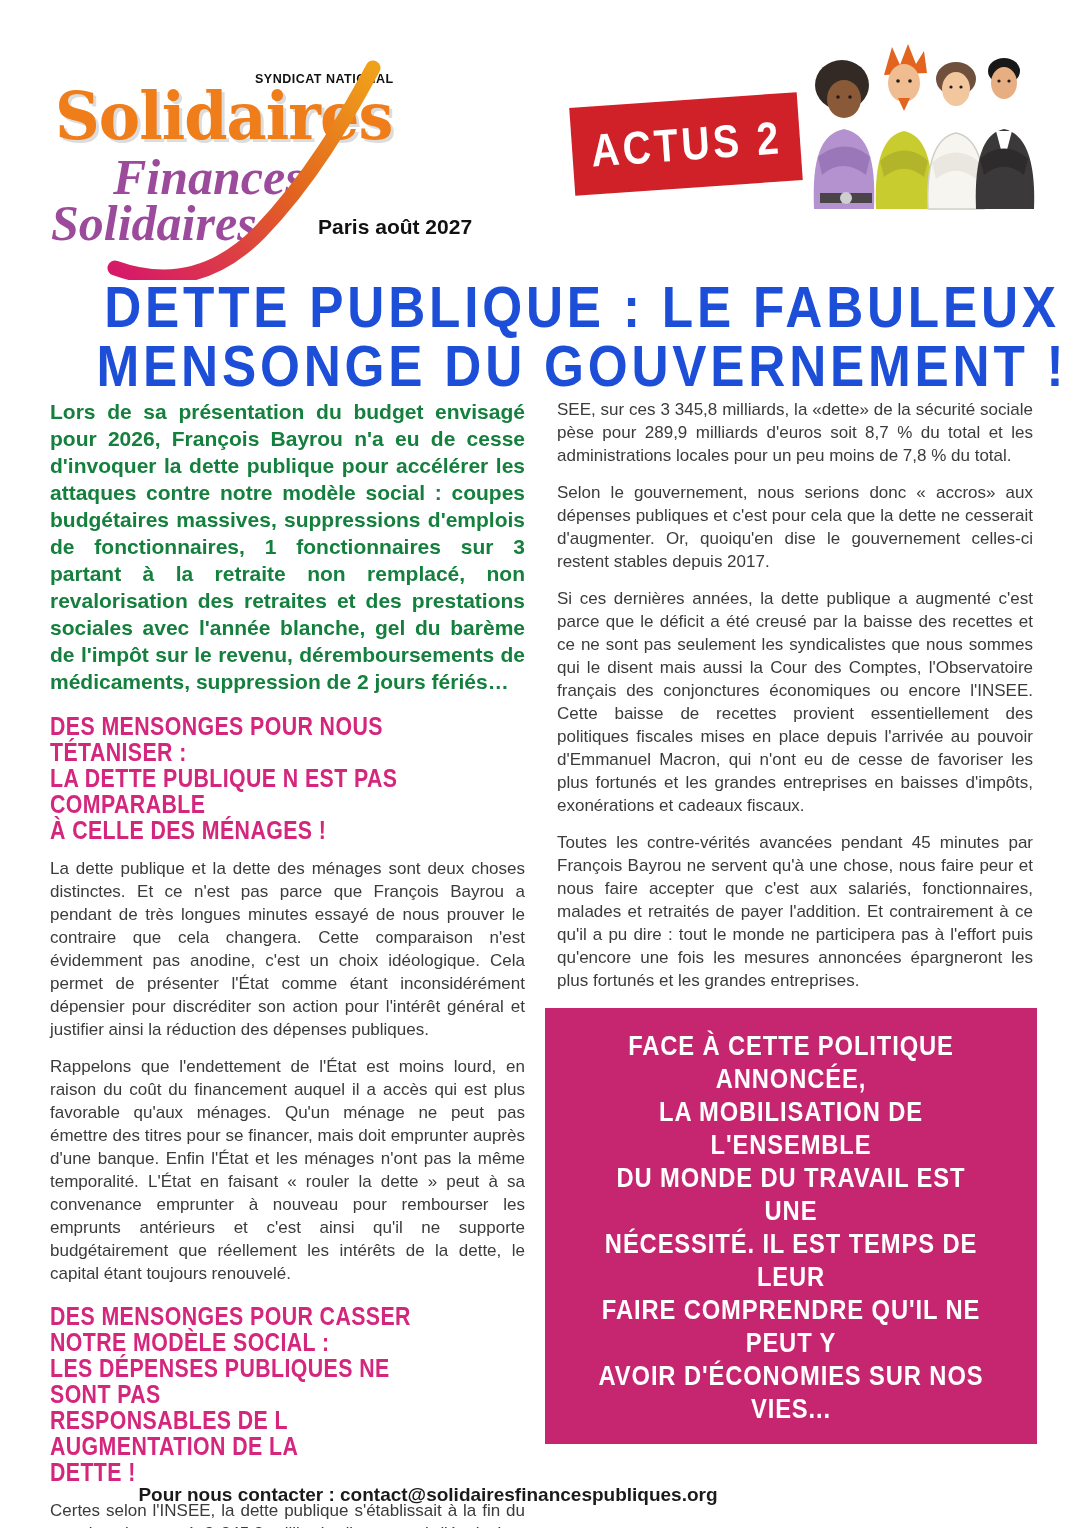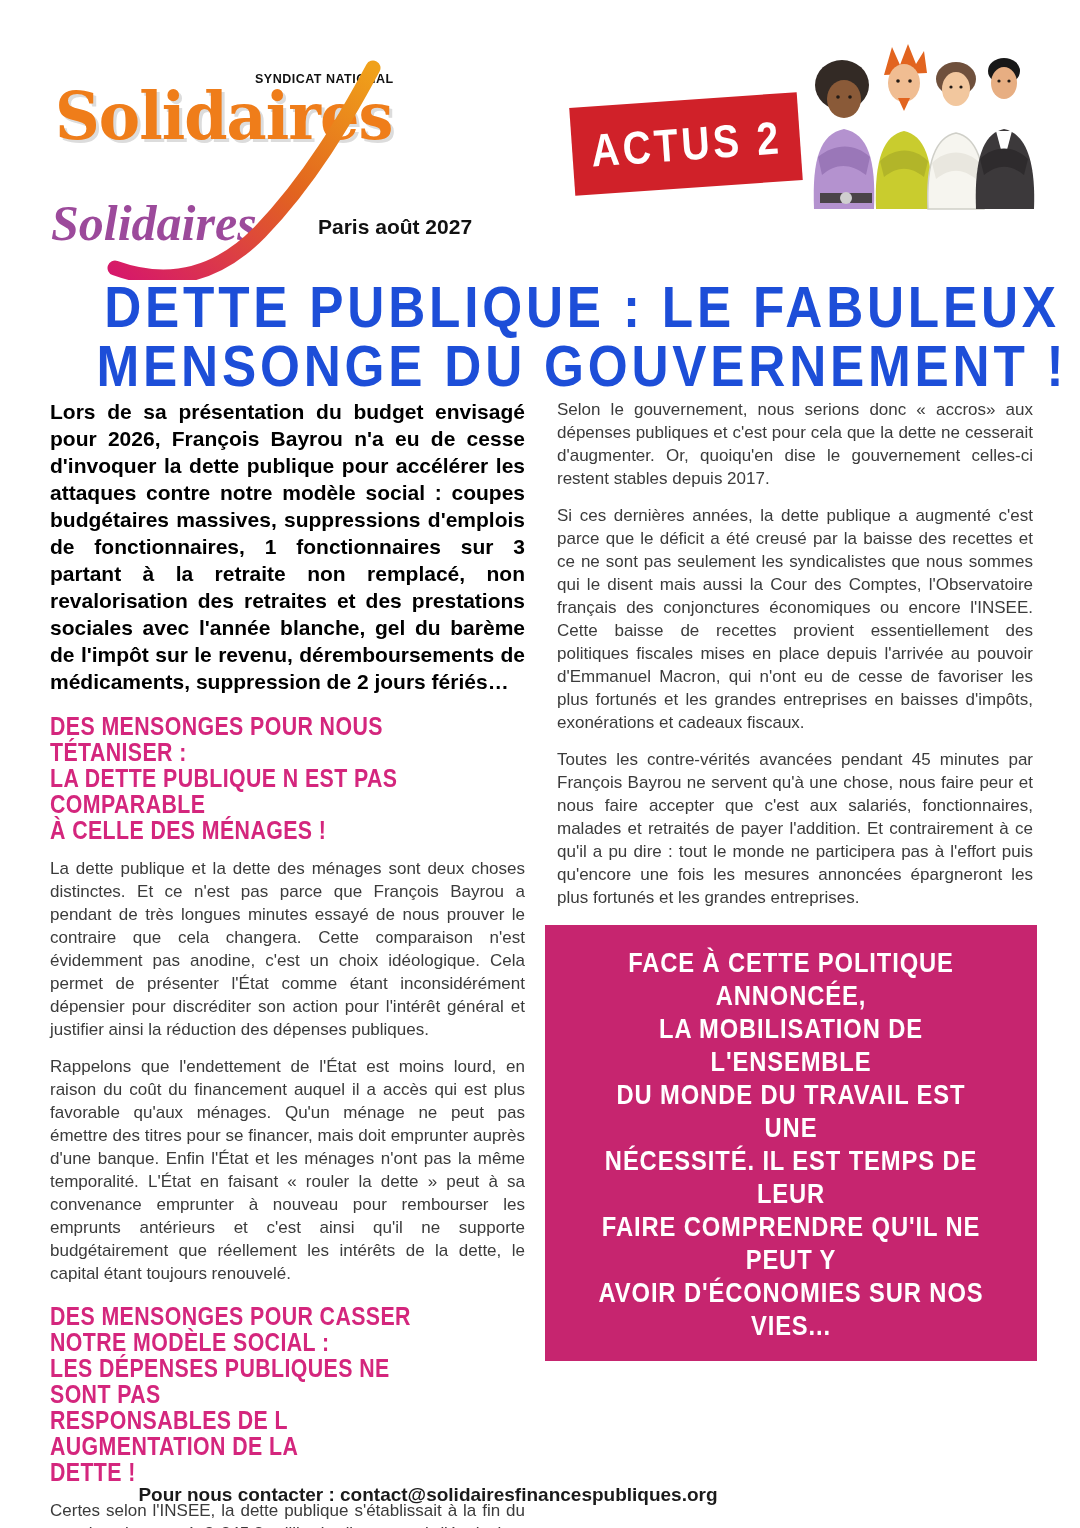--- a/index.html
+++ b/index.html
@@ -57,21 +57,21 @@
   .main-title {
     position:absolute; left:0; top:278px; width:1080px; text-align:center;
     color:#1d4ed8; font-weight:bold; font-size:54px; line-height:56px; letter-spacing:4px;margin-left:42px;
   }
   .main-title .inner { display:inline-block; transform:scale(.95,1.05); transform-origin:center top; }
 
   
   .col { position:absolute; top:398px; text-align:justify; font-size:17px; line-height:23px; color:#3b3b3b; }
   .col-left  { left:50px;  width:475px; }
   .col-right { left:557px; width:476px; }
-  .lede { font-weight:bold; font-size:21px; line-height:27px; color:#000000; }
+  .lede { font-weight:bold; font-size:21px; line-height:27px; color:#15803d; }
   .para { margin-top:14px; }
   .para:first-child { margin-top:0; }
 
   .pink-heading {
     margin-top:18px; color:#d4267d; font-weight:bold; font-size:26px; line-height:26px;
     letter-spacing:.5px; text-align:left;
     transform:scaleX(.82); transform-origin:left top;
   }
   .center-heading {
     margin-top:12px; margin-bottom:4px; color:#d81b72; font-weight:bold;
@@ -95,20 +95,21 @@
   }
 </style>
 </head>
 <body>
 
 <div class="page">
 
   <div class="logo-block">
     <div class="logo-tagline">SYNDICAT NATIONAL</div>
     <div class="logo-solidaires">Solidaires</div>
+    <div class="logo-finances">Finances</div>
     <div class="logo-publiques">Solidaires</div>
     <svg class="logo-swoosh" viewBox="0 0 470 220">
       <defs>
         <linearGradient id="swooshGrad" x1="0" y1="1" x2="1" y2="0">
           <stop offset="0" stop-color="#d6176b"></stop>
           <stop offset="0.55" stop-color="#e2641f"></stop>
           <stop offset="1" stop-color="#f0a11a"></stop>
         </linearGradient>
       </defs>
       <path d="M 60 208 C 110 226 160 218 205 172 C 255 120 290 60 318 8" fill="none" stroke="url(#swooshGrad)" stroke-width="15" stroke-linecap="round"></path>
@@ -177,20 +178,21 @@
     <div class="para">Rappelons que l'endettement de l'État est moins lourd, en raison du coût du financement auquel il a accès qui est plus favorable qu'aux ménages. Qu'un ménage ne peut pas émettre des titres pour se financer, mais doit emprunter auprès d'une banque. Enfin l'État et les ménages n'ont pas la même temporalité. L'État en faisant « rouler la dette » peut à sa convenance emprunter à nouveau pour rembourser les emprunts antérieurs et c'est ainsi qu'il ne supporte budgétairement que réellement les intérêts de la dette, le capital étant toujours renouvelé.</div>
     <div class="pink-heading pre">DES MENSONGES POUR CASSER
 NOTRE MODÈLE SOCIAL :
 LES DÉPENSES PUBLIQUES NE SONT PAS
 RESPONSABLES DE L AUGMENTATION DE LA
 DETTE !</div>
     <div class="para">Certes selon l'INSEE, la dette publique s'établissait à la fin du premier trimestre à 3 345,8 milliards d'euros, soit l'équivalent de 114 % du PIB. Et toujours selon l'IN-</div>
   </div>
 
   <div class="col col-right">
+    <div class="para">SEE, sur ces 3 345,8 milliards, la «dette» de la sécurité sociale pèse pour 289,9 milliards d'euros soit 8,7 % du total et les administrations locales pour un peu moins de 7,8 % du total.</div>
     <div class="para">Selon le gouvernement, nous serions donc « accros» aux dépenses publiques et c'est pour cela que la dette ne cesserait d'augmenter. Or, quoiqu'en dise le gouvernement celles-ci restent stables depuis 2017.</div>
     <div class="para">Si ces dernières années, la dette publique a augmenté c'est parce que le déficit a été creusé par la baisse des recettes et ce ne sont pas seulement les syndicalistes que nous sommes qui le disent mais aussi la Cour des Comptes, l'Observatoire français des conjonctures économiques ou encore l'INSEE. Cette baisse de recettes provient essentiellement des politiques fiscales mises en place depuis l'arrivée au pouvoir d'Emmanuel Macron, qui n'ont eu de cesse de favoriser les plus fortunés et les grandes entreprises en baisses d'impôts, exonérations et cadeaux fiscaux.</div>
     <div class="para">Toutes les contre-vérités avancées pendant 45 minutes par François Bayrou ne servent qu'à une chose, nous faire peur et nous faire accepter que c'est aux salariés, fonctionnaires, malades et retraités de payer l'addition. Et contrairement à ce qu'il a pu dire : tout le monde ne participera pas à l'effort puis qu'encore une fois les mesures annoncées épargneront les plus fortunés et les grandes entreprises.</div>
 
     <div class="callout">
       <div class="callout-body pre">FACE À CETTE POLITIQUE ANNONCÉE,
 LA MOBILISATION DE L'ENSEMBLE
 DU MONDE DU TRAVAIL EST UNE
 NÉCESSITÉ. IL EST TEMPS DE LEUR
 FAIRE COMPRENDRE QU'IL NE PEUT Y

